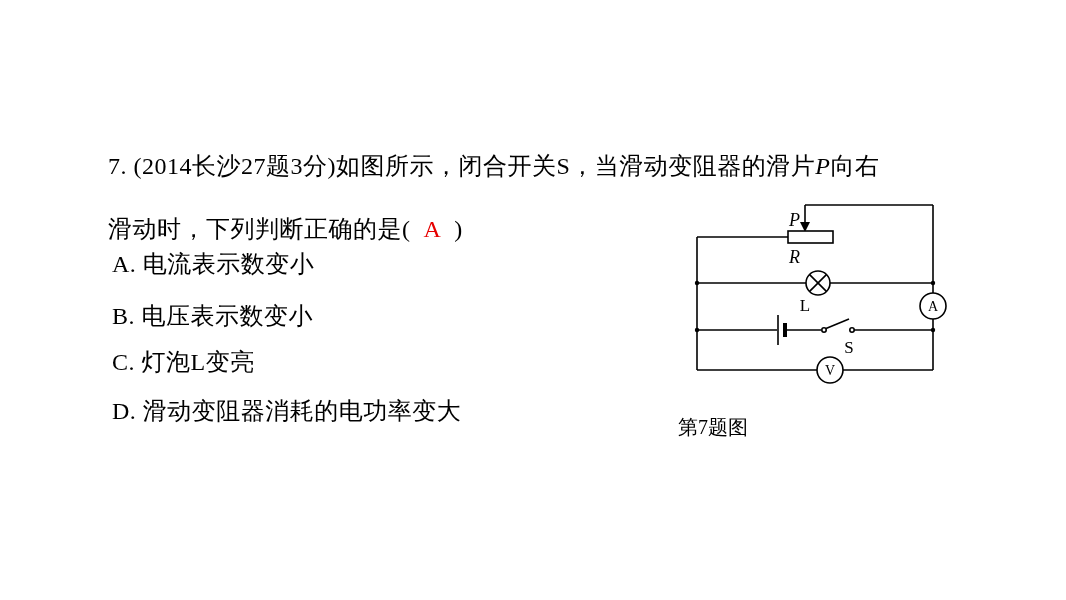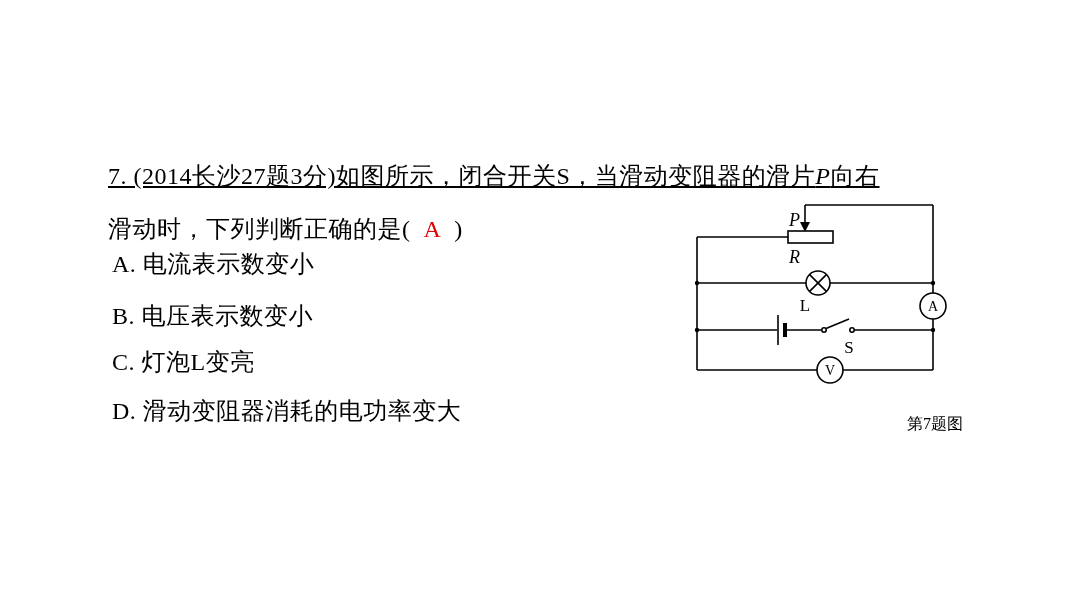--- a/index.html
+++ b/index.html
@@ -15,41 +15,41 @@
   .stem, .option {
     font-size: 24px;
     line-height: 32px;
     letter-spacing: 0.5px;
     white-space: nowrap;
   }
   .var { font-style: italic; }
   .answer { color: #e60000; margin: 0 13px; }
   .figure-caption {
     left: 678px; top: 414px; width: 285px;
-    text-align: right; font-size: 16px;
+    text-align: left; font-size: 20px;
   }
   .circuit { left: 678px; top: 196px; }
   .circuit line, .circuit rect, .circuit circle, .circuit polyline {
     stroke: #000; stroke-width: 1.6; fill: none;
   }
   .circuit .fillwhite { fill: #ffffff; }
   .circuit .solid { fill: #000; stroke: none; }
   .circuit .thick { stroke-width: 4; }
   .circuit text {
     font-family: "Liberation Serif", "DejaVu Serif", serif;
     fill: #000; stroke: none;
   }
   .circuit .meter-letter { font-size: 14px; text-anchor: middle; }
   .circuit .comp-label { font-size: 17px; text-anchor: middle; }
   .circuit .ital { font-style: italic; font-size: 18px; }
 </style>
 </head>
 <body>
 
-<div class="abs stem" style="left:108px; top:160px;text-decoration:underline;">
+<div class="abs stem" style="left:108px; top:150px;">
   <span>7. (2014长沙27题3分)如图所示，闭合开关S，当滑动变阻器的滑片</span><span class="var">P</span><span>向右</span>
 </div>
 
 <div class="abs stem" style="left:108px; top:213px;">
   <span>滑动时，下列判断正确的是(</span><span class="answer">A</span><span>)</span>
 </div>
 
 <div class="abs option" style="left:112px; top:248px;font-family:Liberation Serif, serif;">
   <span>A.</span>
   <span>电流表示数变小</span>

